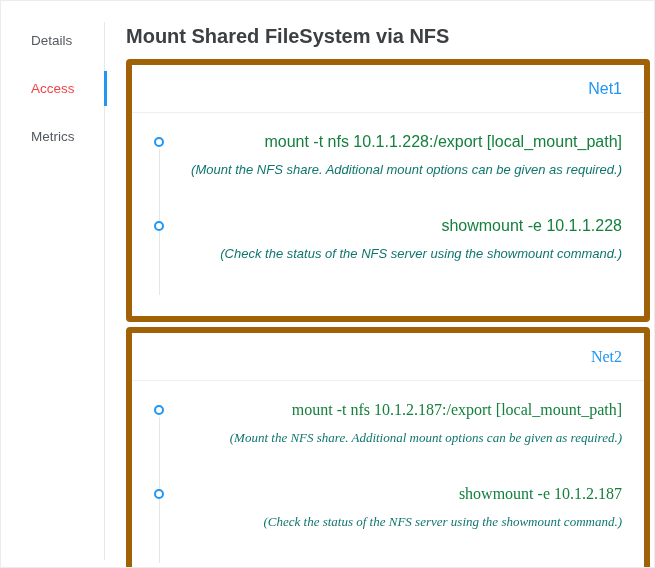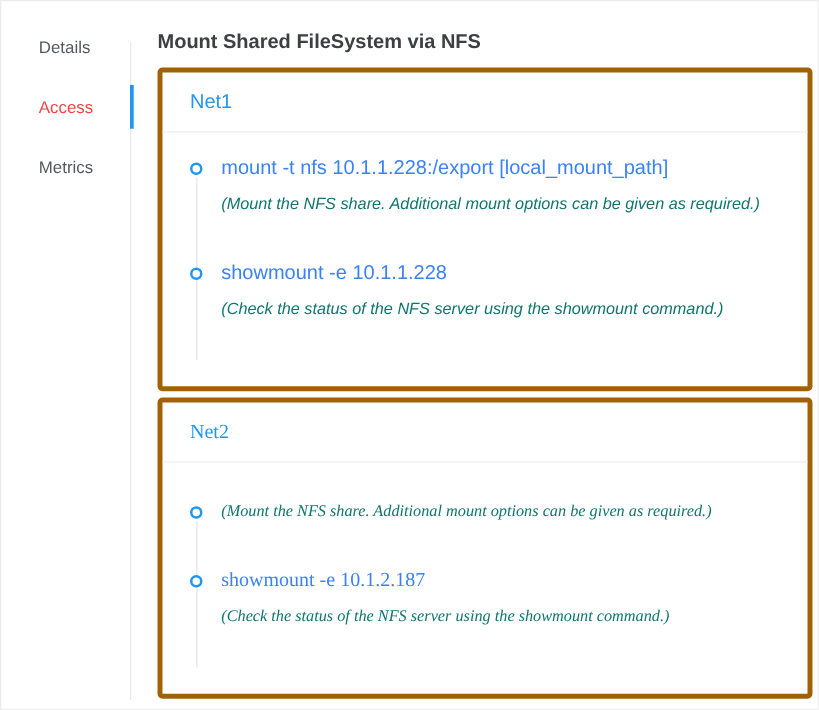--- a/index.html
+++ b/index.html
@@ -13,21 +13,21 @@
     border:1px solid #ececec;
     overflow:hidden;
     display:flex;
   }
 
   
   .sidebar {
     position:relative;
     width:104px;
     flex-shrink:0;
-    margin-top:12px;
+    padding-top:15px;
   }
   .sidebar-divider {
     position:absolute;
     right:0; top:21px; bottom:7px;
     width:1px;
     background:#e7e8ea;
   }
   .nav-item {
     position:relative;
     height:48px;
@@ -48,30 +48,31 @@
     background:#2196f3;
     z-index:2;
   }
 
   
   .main {
     flex:1;
     padding:23px 4px 0 21px;
   }
   .page-title {
-    font-size:16px;
+    font-size:20px;
     line-height:1.2;
     color:#3c4043;
     margin-bottom:11px;
   }
 
   .card {
-    border:4px solid #a16207;
+    border:6px solid #a16207;
     border-radius:4px;
     background:#fff;
+    text-align:right;
   }
   .card + .card { margin-top:5px;font-family:Liberation Serif, serif; }
   .card-header {
     padding:14px 22px;
     border-bottom:1px solid #eceef0;
     font-size:16px;
     line-height:19px;
     color:#2196f3;
   }
   .card-body { padding:20px 22px 21px; }
@@ -98,21 +99,21 @@
     left:0; top:4px;
     width:10px; height:10px;
     border:2px solid #2196f3;
     border-radius:50%;
     background:#fff;
     z-index:1;
   }
   .step-command {
     font-size:16px;
     line-height:18px;
-    color:#3b82f6;
+    color:#15803d;
   }
   .step-desc {
     margin-top:11px;
     font-size:13px;
     line-height:15px;
     font-style:italic;
     color:#0f766e;
   }
 </style>
 </head>
@@ -153,20 +154,21 @@
         </div>
       </div>
     </section>
 
     <section class="card">
       <div class="card-header">Net2</div>
       <div class="card-body">
         <div class="steps">
           <div class="step">
             <span class="step-bullet"></span>
+            <div class="step-command">mount -t nfs 10.1.2.187:/export [local_mount_path]</div>
             <div class="step-desc">(Mount the NFS share. Additional mount options can be given as required.)</div>
           </div>
           <div class="step">
             <span class="step-bullet"></span>
             <div class="step-command">showmount -e 10.1.2.187</div>
             <div class="step-desc">(Check the status of the NFS server using the showmount command.)</div>
           </div>
         </div>
       </div>
     </section>

